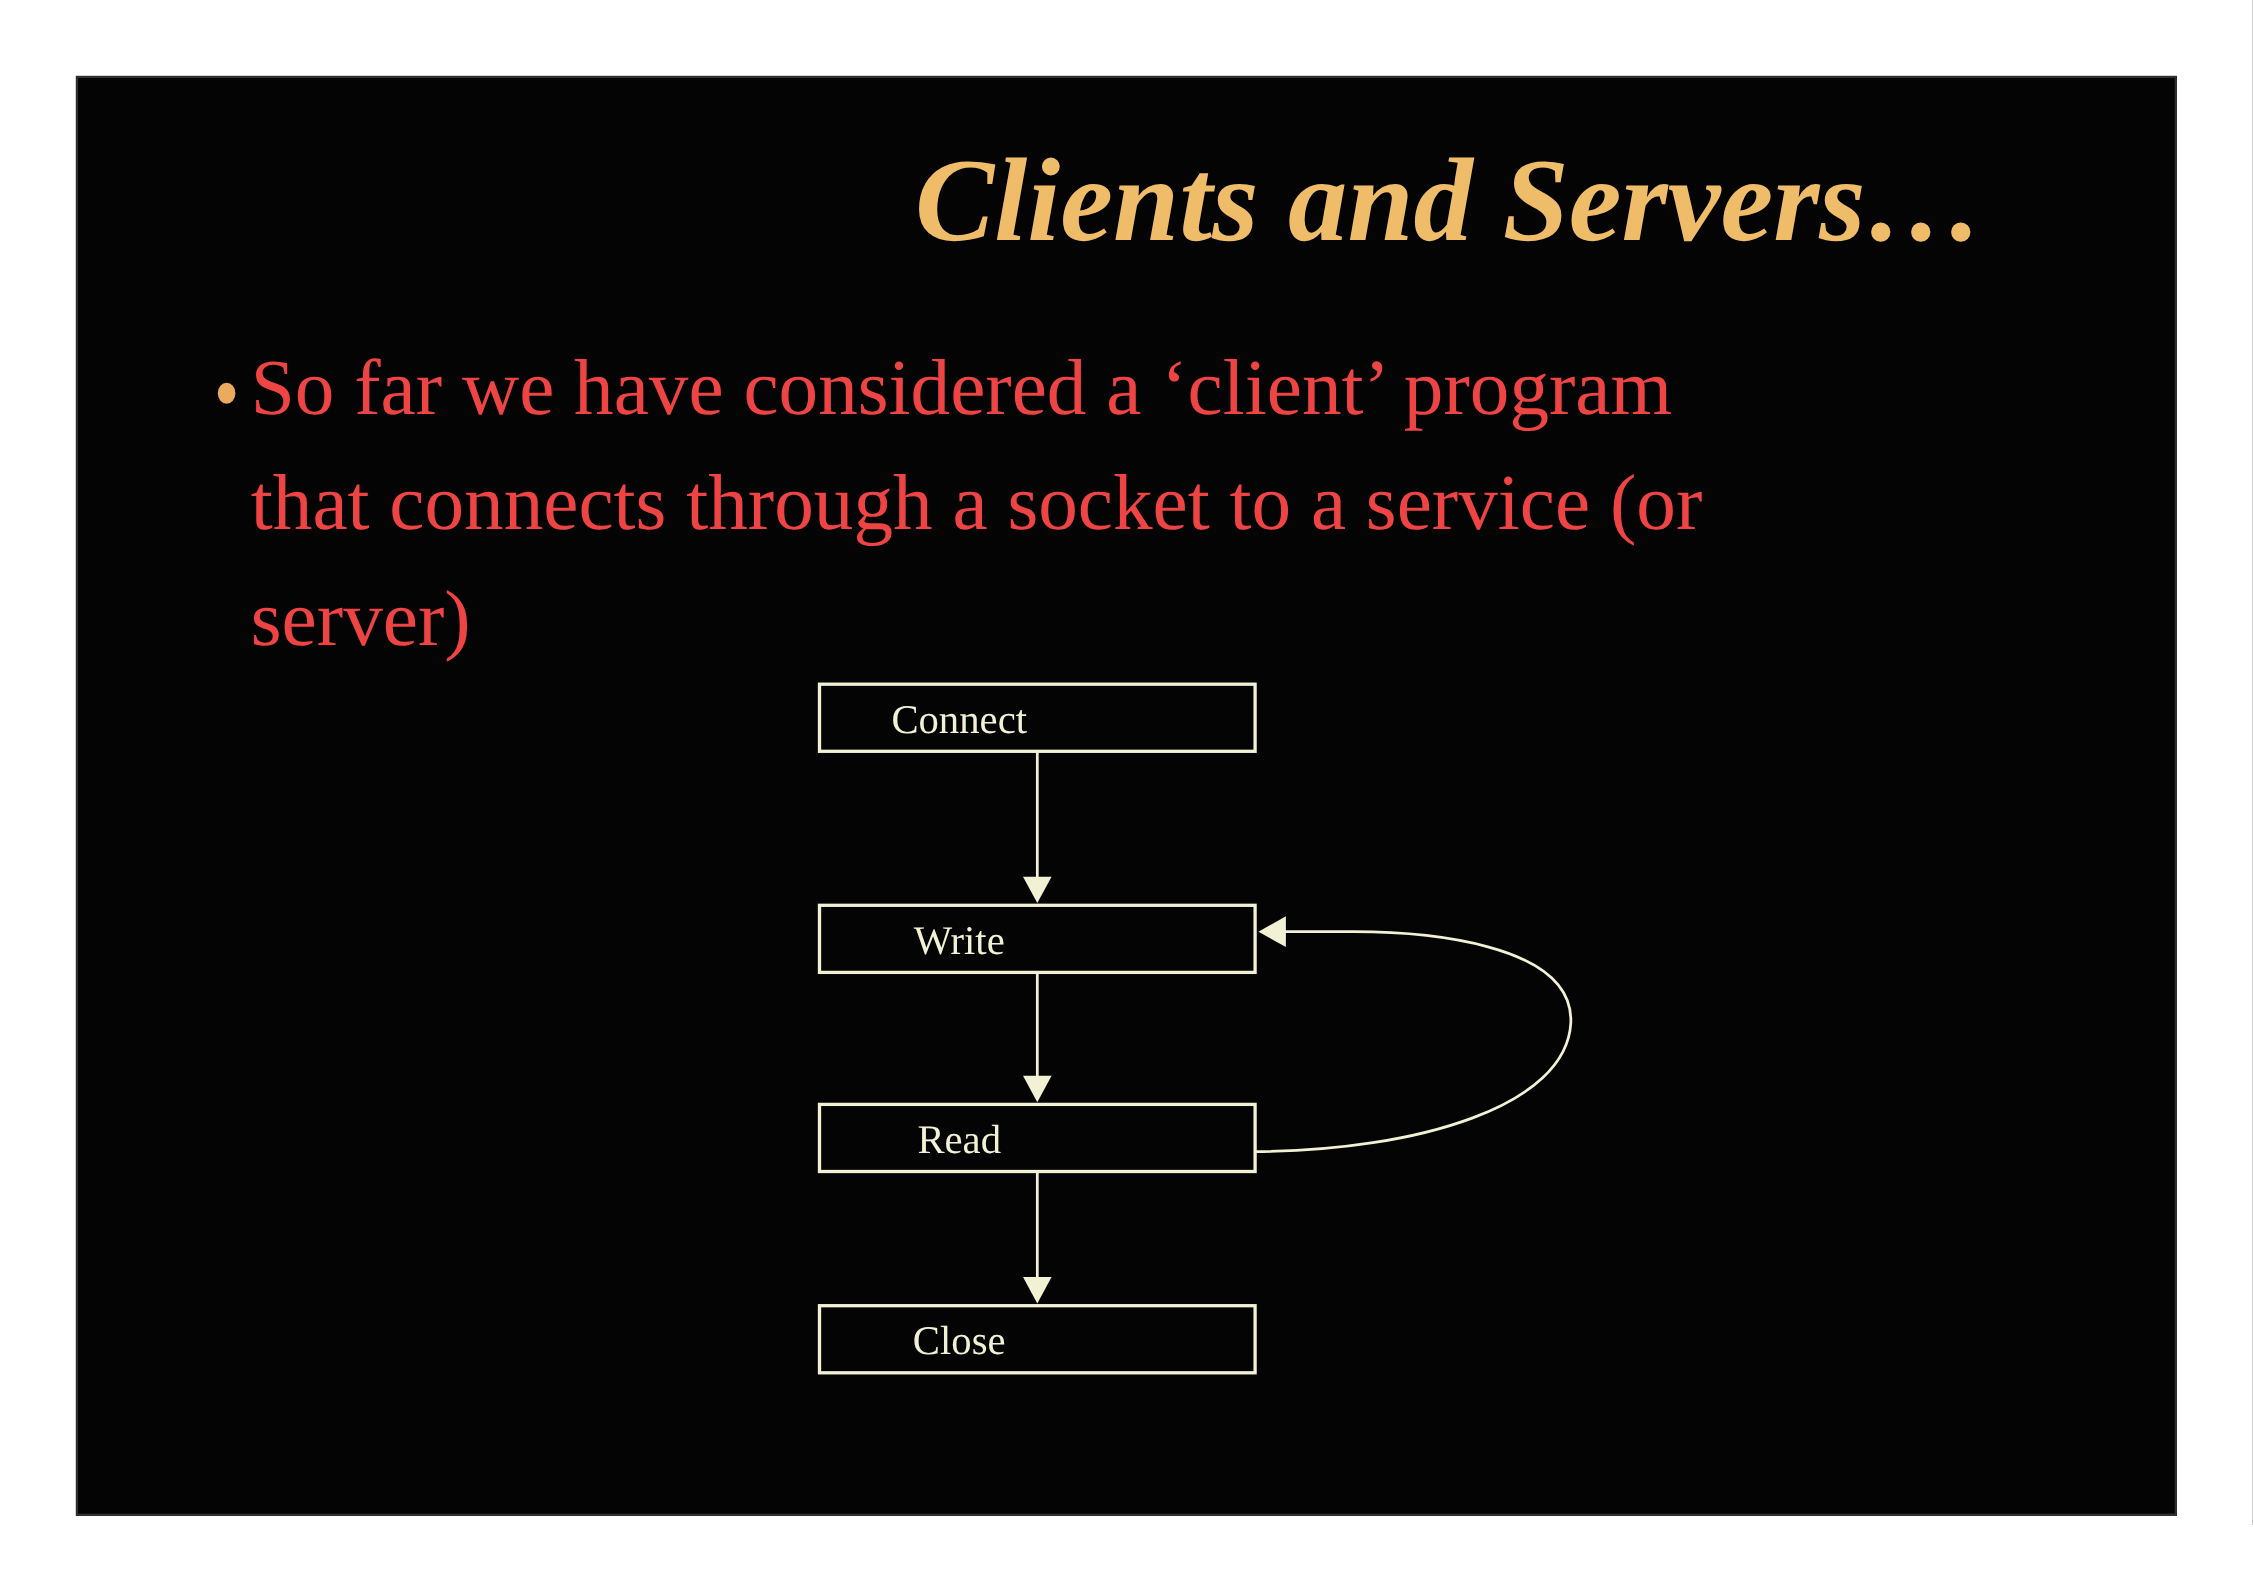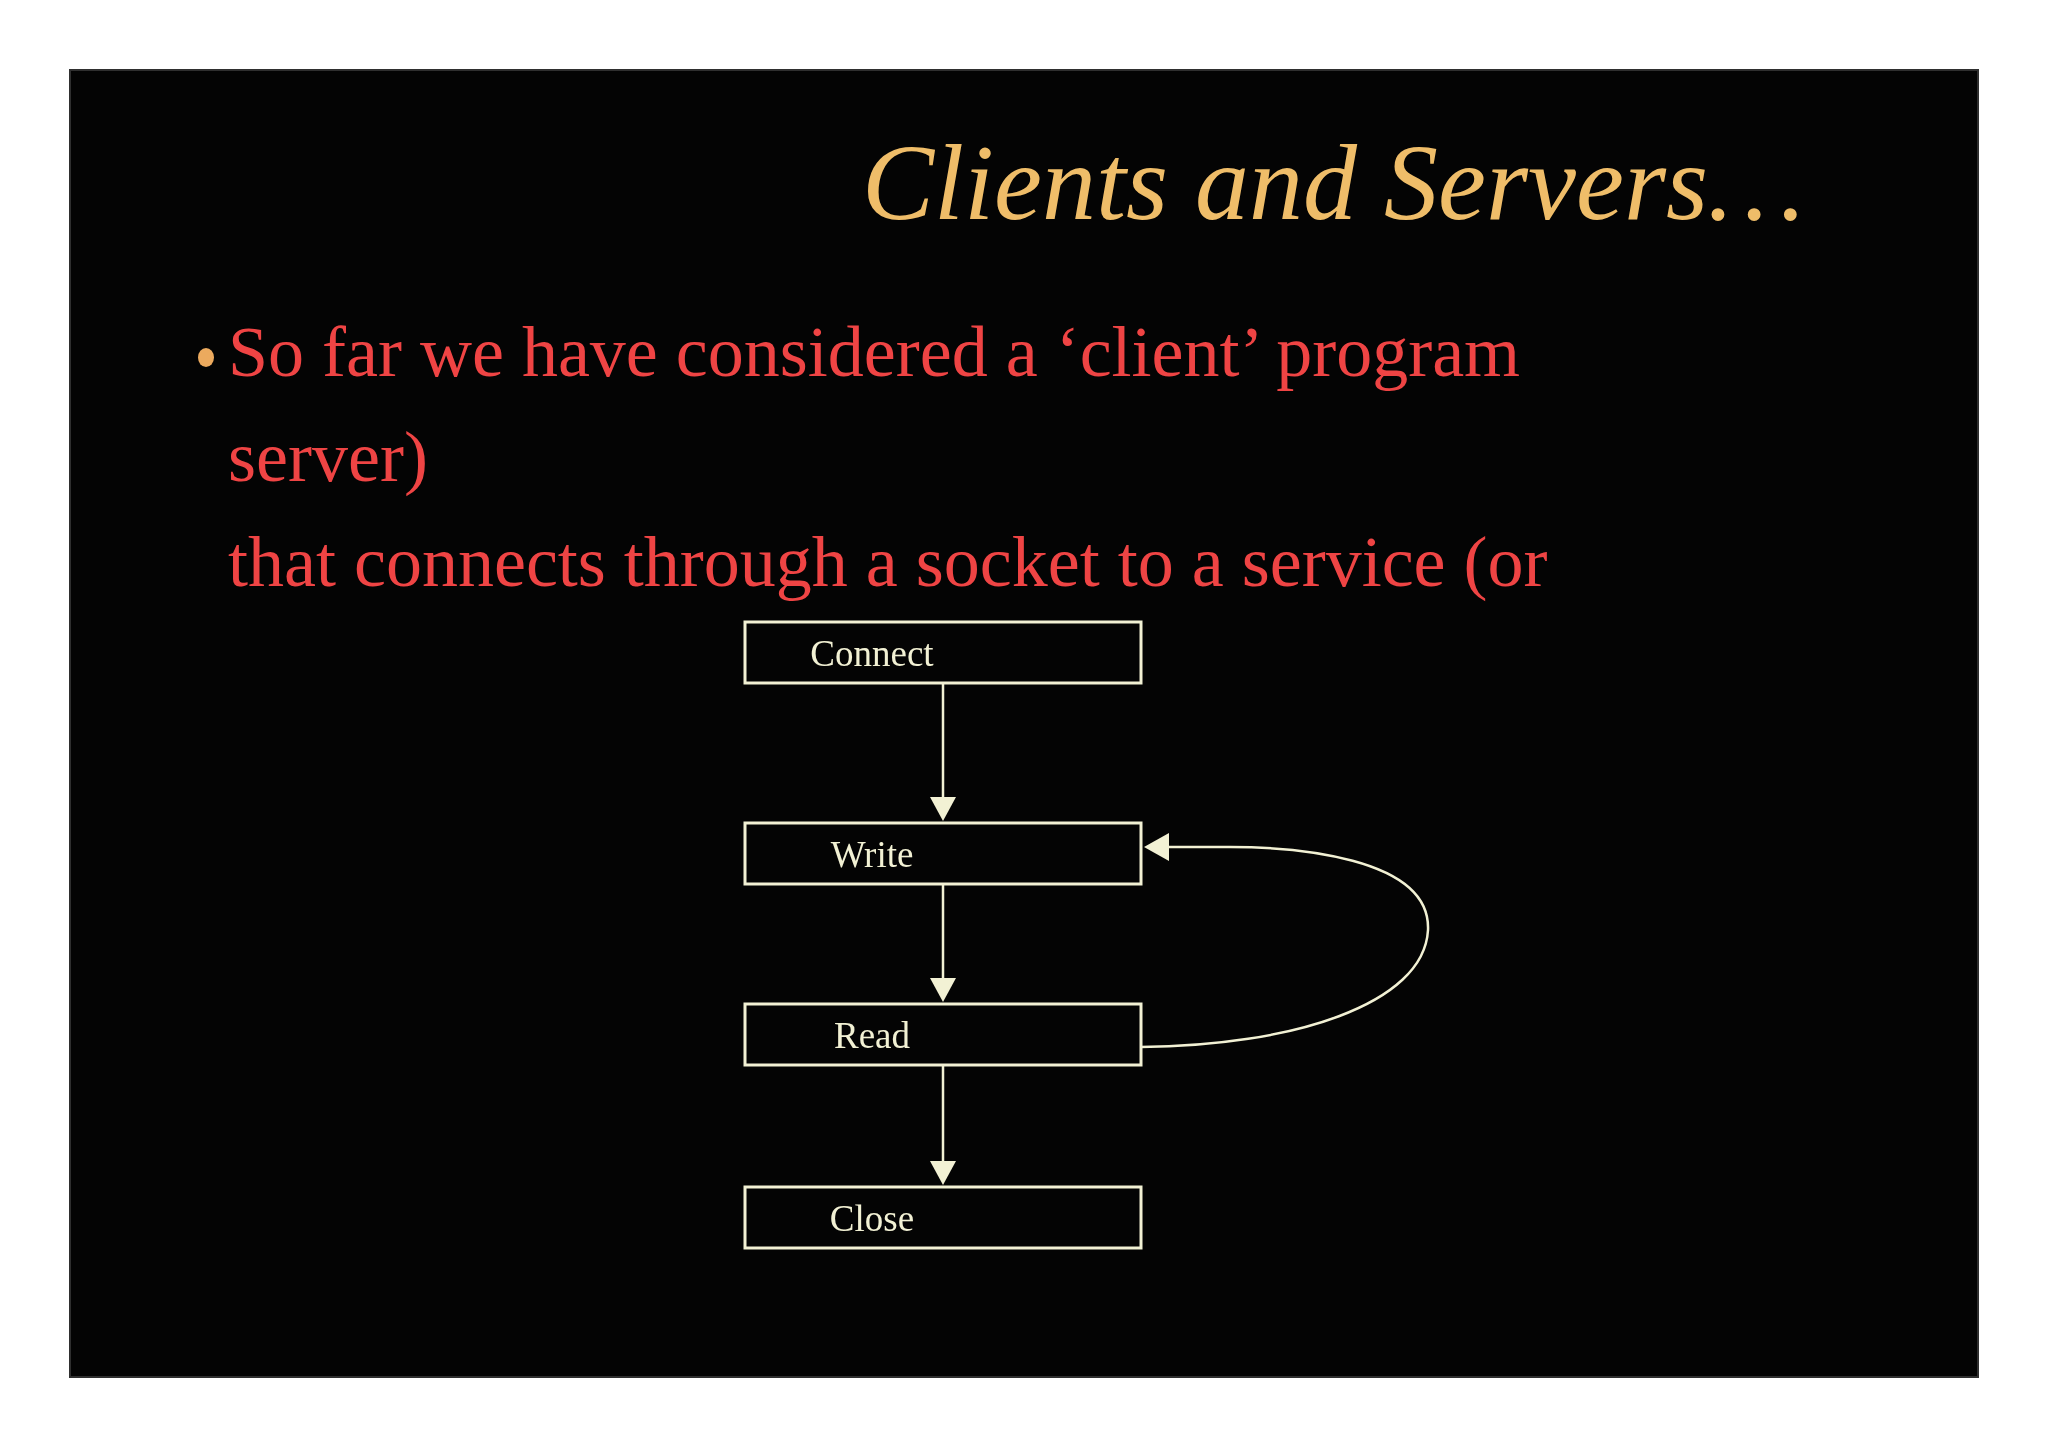--- a/index.html
+++ b/index.html
@@ -18,21 +18,21 @@
     border: 2px solid #2f2f2f;
     box-sizing: border-box;
   }
   .title {
     position: absolute;
     top: 124px;
     right: 244px;
     margin: 0;
     font-size: 108px;
     font-style: italic;
-    font-weight: normal;
+    font-weight: bold;
     line-height: 1.1;
     color: #efbd69;
     white-space: nowrap;
   }
   .bullet-row {
     position: absolute;
     left: 198px; top: 300px;
     width: 1560px;
   }
   .bullet-dot {
@@ -78,22 +78,22 @@
 <body>
 
 <div class="slide"></div>
 
 <h1 class="title">Clients and Servers…</h1>
 
 <div class="bullet-row">
   <span class="bullet-dot"></span>
   <div class="bullet-text">
     <div class="bullet-line">So far we have considered a ‘client’ program</div>
+    <div class="bullet-line">that connects through a socket to a service (or</div>
     <div class="bullet-line">server)</div>
-    <div class="bullet-line">that connects through a socket to a service (or</div>
   </div>
 </div>
 
 <svg class="diagram" viewBox="0 0 2048 1447">
 
   <rect class="flow-box" x="745" y="622" width="396" height="61"></rect>
   <rect class="flow-box" x="745" y="823" width="396" height="61"></rect>
   <rect class="flow-box" x="745" y="1004" width="396" height="61"></rect>
   <rect class="flow-box" x="745" y="1187" width="396" height="61"></rect>
 

